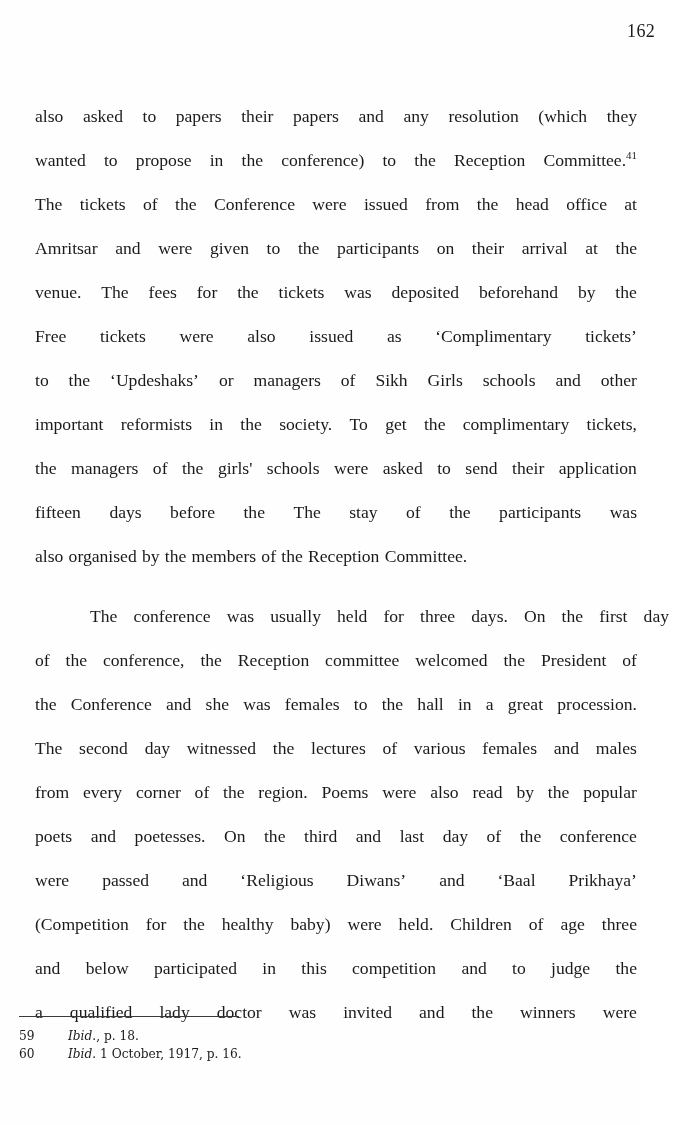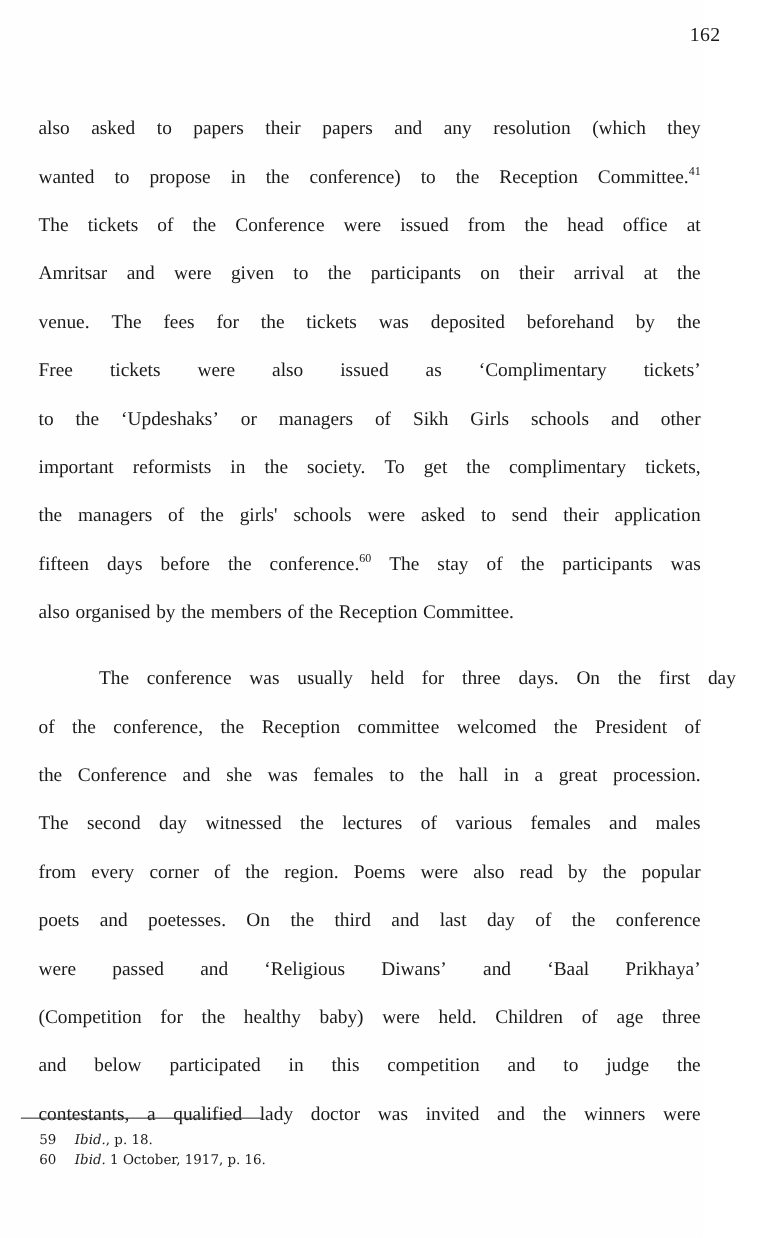--- a/index.html
+++ b/index.html
@@ -108,21 +108,20 @@
     line-height: 17.5px;
     color: #1a1a1a;
   }
   .fn {
     display: flex;
     align-items: baseline;
   }
   .fn-num {
     width: 49px;
     flex: 0 0 49px;
-    text-align: center;
   }
   .fn-text { flex: 1 1 auto; }
   .fn-text i { }
 </style>
 </head>
 <body>
 
 <div class="page">
 
   <div class="folio">162</div>
@@ -132,34 +131,34 @@
         <div class="para">
           <div class="ln just"><span class="w">also</span><span class="w">asked</span><span class="w">to</span><span class="w">papers</span><span class="w">their</span><span class="w">papers</span><span class="w">and</span><span class="w">any</span><span class="w">resolution</span><span class="w">(which</span><span class="w">they</span></div>
           <div class="ln just"><span class="w">wanted</span><span class="w">to</span><span class="w">propose</span><span class="w">in</span><span class="w">the</span><span class="w">conference)</span><span class="w">to</span><span class="w">the</span><span class="w">Reception</span><span class="w sent">Committee.<sup>41</sup></span></div>
           <div class="ln just"><span class="w">The</span><span class="w">tickets</span><span class="w">of</span><span class="w">the</span><span class="w">Conference</span><span class="w">were</span><span class="w">issued</span><span class="w">from</span><span class="w">the</span><span class="w">head</span><span class="w">office</span><span class="w">at</span></div>
           <div class="ln just"><span class="w">Amritsar</span><span class="w">and</span><span class="w">were</span><span class="w">given</span><span class="w">to</span><span class="w">the</span><span class="w">participants</span><span class="w">on</span><span class="w">their</span><span class="w">arrival</span><span class="w">at</span><span class="w">the</span></div>
           <div class="ln just"><span class="w sent">venue.</span><span class="w">The</span><span class="w">fees</span><span class="w">for</span><span class="w">the</span><span class="w">tickets</span><span class="w">was</span><span class="w">deposited</span><span class="w">beforehand</span><span class="w">by</span><span class="w">the</span></div>
           <div class="ln just"><span class="w">Free</span><span class="w">tickets</span><span class="w">were</span><span class="w">also</span><span class="w">issued</span><span class="w">as</span><span class="w">‘Complimentary</span><span class="w">tickets’</span></div>
           <div class="ln just"><span class="w">to</span><span class="w">the</span><span class="w">‘Updeshaks’</span><span class="w">or</span><span class="w">managers</span><span class="w">of</span><span class="w">Sikh</span><span class="w">Girls</span><span class="w">schools</span><span class="w">and</span><span class="w">other</span></div>
           <div class="ln just"><span class="w">important</span><span class="w">reformists</span><span class="w">in</span><span class="w">the</span><span class="w sent">society.</span><span class="w">To</span><span class="w">get</span><span class="w">the</span><span class="w">complimentary</span><span class="w">tickets,</span></div>
           <div class="ln just"><span class="w">the</span><span class="w">managers</span><span class="w">of</span><span class="w">the</span><span class="w">girls'</span><span class="w">schools</span><span class="w">were</span><span class="w">asked</span><span class="w">to</span><span class="w">send</span><span class="w">their</span><span class="w">application</span></div>
-          <div class="ln just"><span class="w">fifteen</span><span class="w">days</span><span class="w">before</span><span class="w">the</span><span class="w sent">conference.<sup>60</sup></span><span class="w">The</span><span class="w">stay</span><span class="w">of</span><span class="w">the</span><span class="w">participants</span><span class="w">was</span></div>
+          <div class="ln just"><span class="w">fifteen</span><span class="w">days</span><span class="w">before</span><span class="w">the</span><span class="w">The</span><span class="w">stay</span><span class="w">of</span><span class="w">the</span><span class="w">participants</span><span class="w">was</span></div>
           <div class="ln flush"><span class="w">also</span><span class="w">organised</span><span class="w">by</span><span class="w">the</span><span class="w">members</span><span class="w">of</span><span class="w">the</span><span class="w">Reception</span><span class="w sent">Committee.</span></div>
         </div>
         <div class="para">
           <div class="ln just indent"><span class="w">The</span><span class="w">conference</span><span class="w">was</span><span class="w">usually</span><span class="w">held</span><span class="w">for</span><span class="w">three</span><span class="w sent">days.</span><span class="w">On</span><span class="w">the</span><span class="w">first</span><span class="w">day</span></div>
           <div class="ln just"><span class="w">of</span><span class="w">the</span><span class="w">conference,</span><span class="w">the</span><span class="w">Reception</span><span class="w">committee</span><span class="w">welcomed</span><span class="w">the</span><span class="w">President</span><span class="w">of</span></div>
           <div class="ln just"><span class="w">the</span><span class="w">Conference</span><span class="w">and</span><span class="w">she</span><span class="w">was</span><span class="w">females</span><span class="w">to</span><span class="w">the</span><span class="w">hall</span><span class="w">in</span><span class="w">a</span><span class="w">great</span><span class="w sent">procession.</span></div>
           <div class="ln just"><span class="w">The</span><span class="w">second</span><span class="w">day</span><span class="w">witnessed</span><span class="w">the</span><span class="w">lectures</span><span class="w">of</span><span class="w">various</span><span class="w">females</span><span class="w">and</span><span class="w">males</span></div>
           <div class="ln just"><span class="w">from</span><span class="w">every</span><span class="w">corner</span><span class="w">of</span><span class="w">the</span><span class="w sent">region.</span><span class="w">Poems</span><span class="w">were</span><span class="w">also</span><span class="w">read</span><span class="w">by</span><span class="w">the</span><span class="w">popular</span></div>
           <div class="ln just"><span class="w">poets</span><span class="w">and</span><span class="w sent">poetesses.</span><span class="w">On</span><span class="w">the</span><span class="w">third</span><span class="w">and</span><span class="w">last</span><span class="w">day</span><span class="w">of</span><span class="w">the</span><span class="w">conference</span></div>
           <div class="ln just"><span class="w">were</span><span class="w">passed</span><span class="w">and</span><span class="w">‘Religious</span><span class="w">Diwans’</span><span class="w">and</span><span class="w">‘Baal</span><span class="w">Prikhaya’</span></div>
           <div class="ln just"><span class="w">(Competition</span><span class="w">for</span><span class="w">the</span><span class="w">healthy</span><span class="w">baby)</span><span class="w">were</span><span class="w sent">held.</span><span class="w">Children</span><span class="w">of</span><span class="w">age</span><span class="w">three</span></div>
           <div class="ln just"><span class="w">and</span><span class="w">below</span><span class="w">participated</span><span class="w">in</span><span class="w">this</span><span class="w">competition</span><span class="w">and</span><span class="w">to</span><span class="w">judge</span><span class="w">the</span></div>
-          <div class="ln just"><span class="w">contestants,</span><span class="w">a</span><span class="w">qualified</span><span class="w">lady</span><span class="w">doctor</span><span class="w">was</span><span class="w">invited</span><span class="w">and</span><span class="w">the</span><span class="w">winners</span><span class="w">were</span></div>
+          <div class="ln just"><span class="w">a</span><span class="w">qualified</span><span class="w">lady</span><span class="w">doctor</span><span class="w">was</span><span class="w">invited</span><span class="w">and</span><span class="w">the</span><span class="w">winners</span><span class="w">were</span></div>
         </div>
       </div>
   </div>
 
   <div class="fn-rule"></div>
 
   <div class="footnotes" id="footnote-list">
       <div class="fn">
         <span class="fn-num">59</span>
         <span class="fn-text"><i>Ibid.</i>, p. 18.</span>

